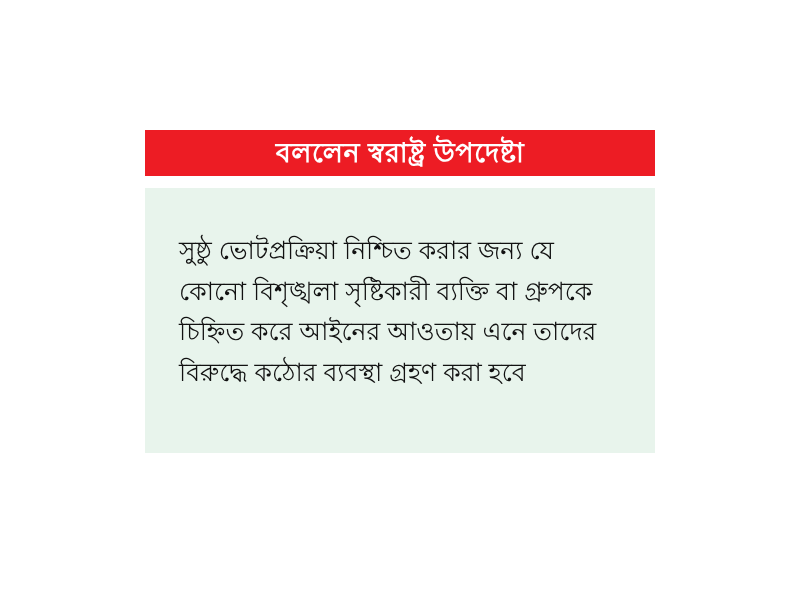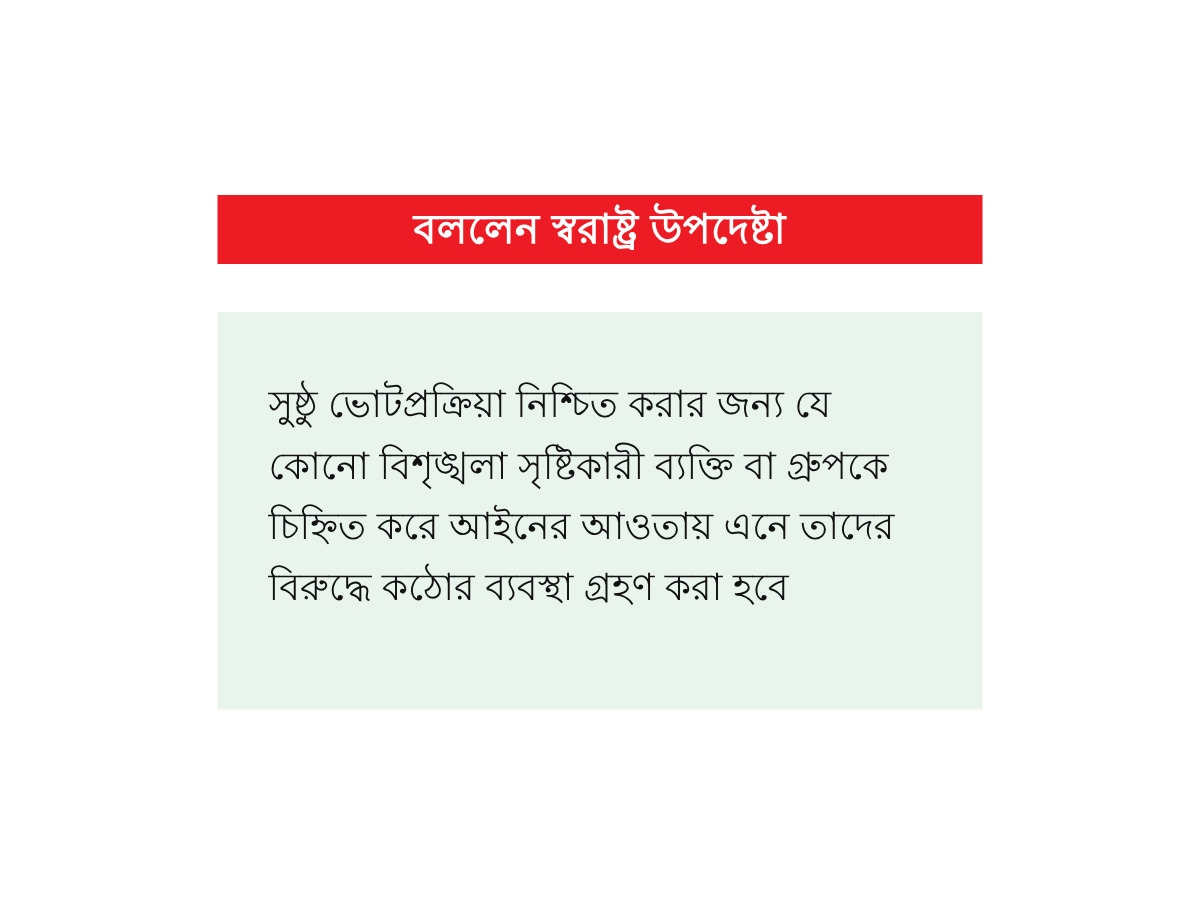--- a/index.html
+++ b/index.html
@@ -41,21 +41,21 @@
     line-height: 1;
     white-space: nowrap;
     text-align: center;
   }
   .body-panel {
     background: #e8f4ec;
     width: 100%;
     min-height: 265px;
     box-sizing: border-box;
     padding: 42px 34px 54px 34px;
-    margin-top: 32px;
+    margin-top: 12px;
   }
   .body-text {
     color: #111111;
     font-size: 25px;
     line-height: 1.62;
     text-align: left;
     white-space: pre-line;
     word-break: normal;
   }
 </style>

